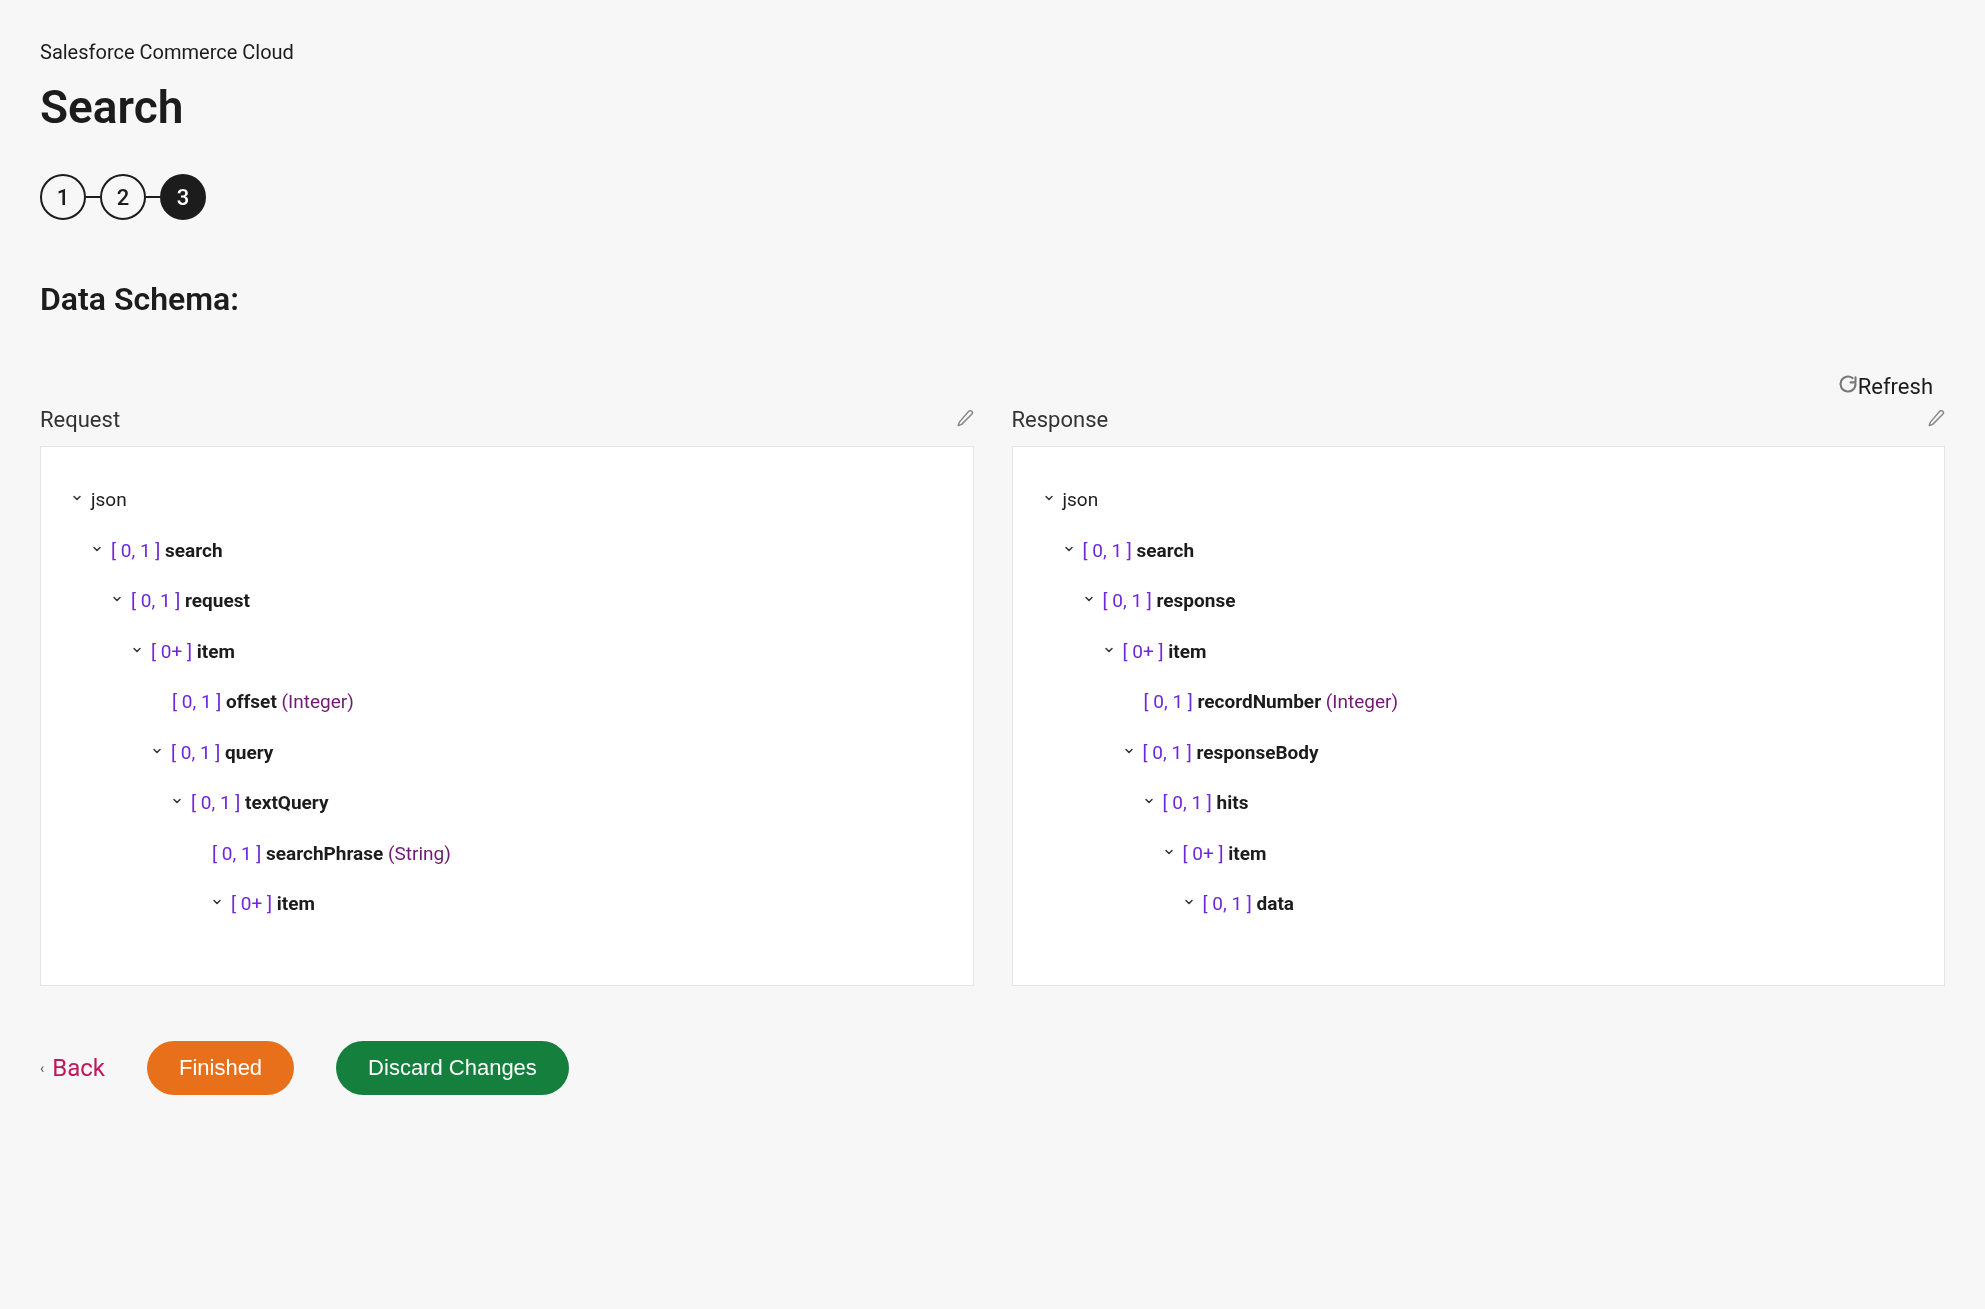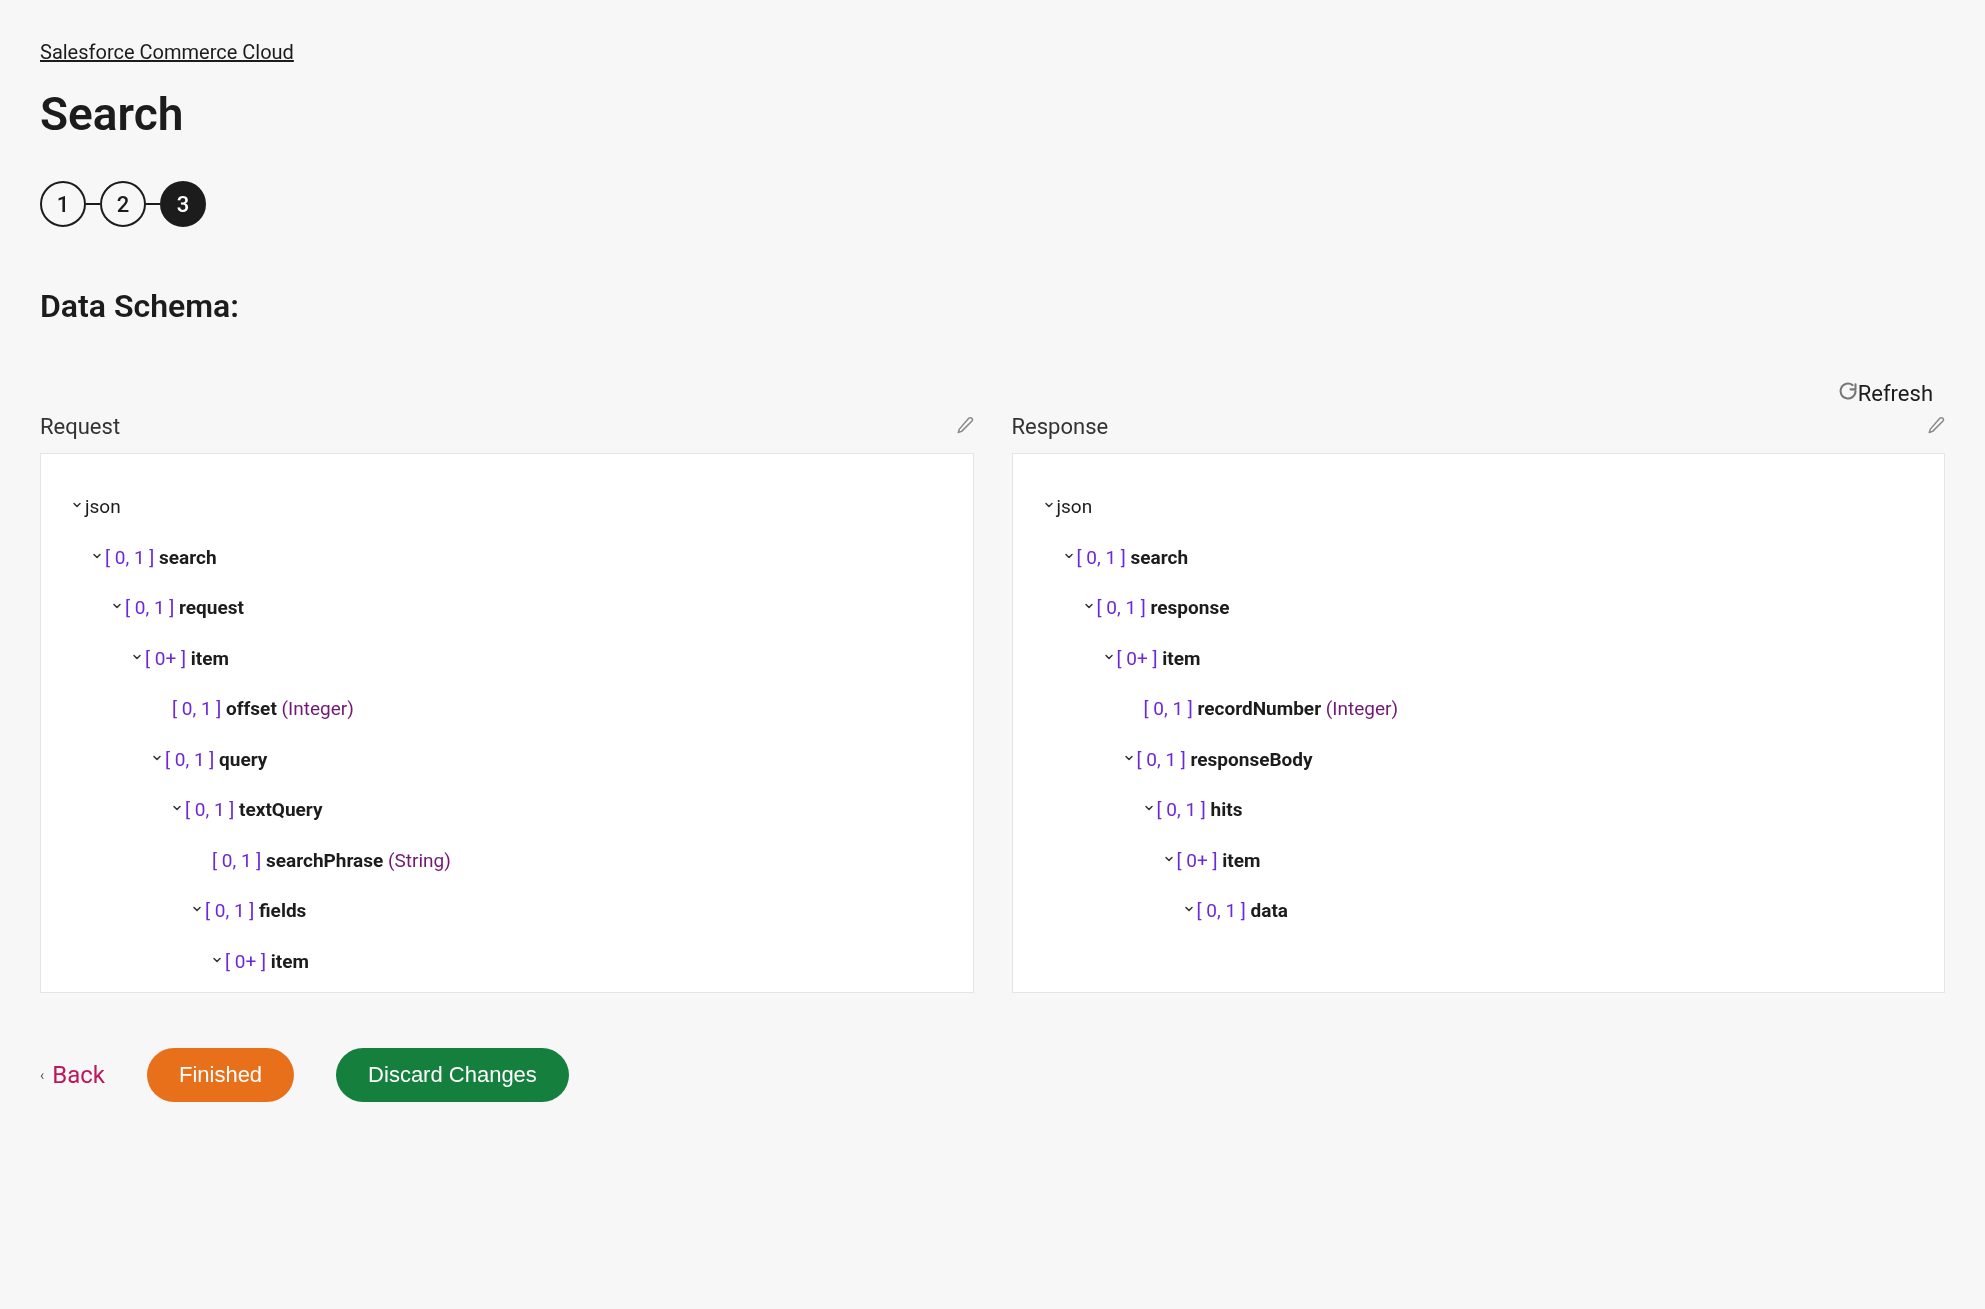--- a/index.html
+++ b/index.html
@@ -9,23 +9,22 @@
     }
     body {
       font-family: -apple-system, BlinkMacSystemFont, "Segoe UI", Roboto, "Helvetica Neue", Arial, sans-serif;
       background: #f7f7f7;
       color: #1c1c1c;
       padding: 40px;
       font-size: 19px;
     }
     .breadcrumb {
       color: #1c1c1c;
-      text-decoration: underline;
       font-size: 20px;
-      margin-bottom: 23px;
+      margin-bottom: 16px;
       display: inline-block;
       cursor: pointer;
     }
     .page-title {
       font-size: 46px;
       font-weight: 600;
       color: #1c1c1c;
       margin-bottom: 40px;
     }
     .stepper {
@@ -111,20 +110,21 @@
     .tree-node {
       line-height: 1.5;
       white-space: nowrap;
     }
     .tree-children {
       padding-left: 20px;
     }
     .tree-row {
       display: flex;
       align-items: center;
+      gap: 6px;
       padding: 11px 4px;
       cursor: pointer;
     }
     .tree-row.leaf {
       padding-left: 25px;
     }
     .chevron {
       font-size: 12px;
       color: #333;
       width: 14px;
@@ -271,26 +271,20 @@
                                     </svg></span>
                                   <span><span class="node-card">[ 0, 1 ] </span><span class="node-name">textQuery</span></span>
                                 </div>
                                 <div class="tree-children">
                                   <div class="tree-node">
                                     <div class="tree-row leaf">
                                       <span><span class="node-card">[ 0, 1 ] </span><span class="node-name">searchPhrase</span> <span class="node-type">(String)</span></span>
                                     </div>
                                   </div>
                                   <div class="tree-node">
-                                    <div class="tree-row">
-                                      <span class="chevron"><svg width="12" height="12" viewBox="0 0 24 24" fill="none" stroke="#333" stroke-width="3" stroke-linecap="round" stroke-linejoin="round">
-                                          <polyline points="6 9 12 15 18 9"></polyline>
-                                        </svg></span>
-                                      <span><span class="node-card">[ 0, 1 ] </span><span class="node-name">fields</span></span>
-                                    </div>
                                     <div class="tree-children">
                                       <div class="tree-node">
                                         <div class="tree-row">
                                           <span class="chevron"><svg width="12" height="12" viewBox="0 0 24 24" fill="none" stroke="#333" stroke-width="3" stroke-linecap="round" stroke-linejoin="round">
                                               <polyline points="6 9 12 15 18 9"></polyline>
                                             </svg></span>
                                           <span><span class="node-card">[ 0+ ] </span><span class="node-name">item</span></span>
                                         </div>
                                         <div class="tree-children">
                                           <div class="tree-node">

